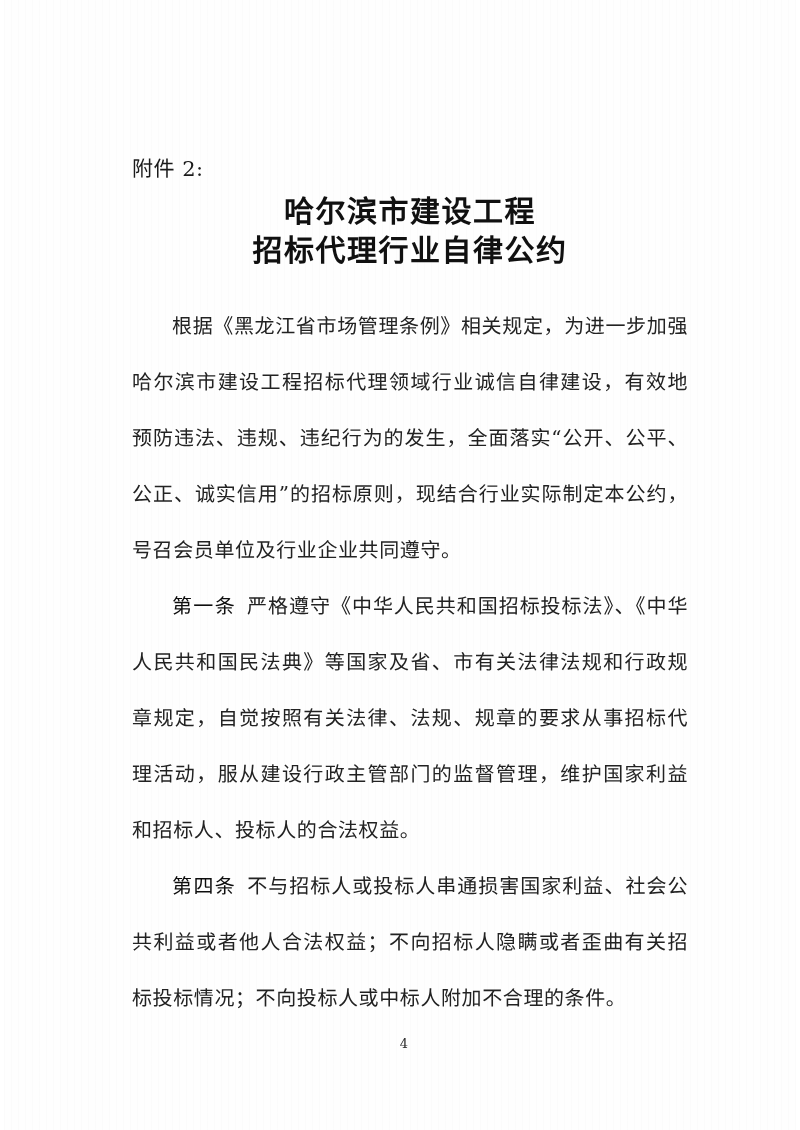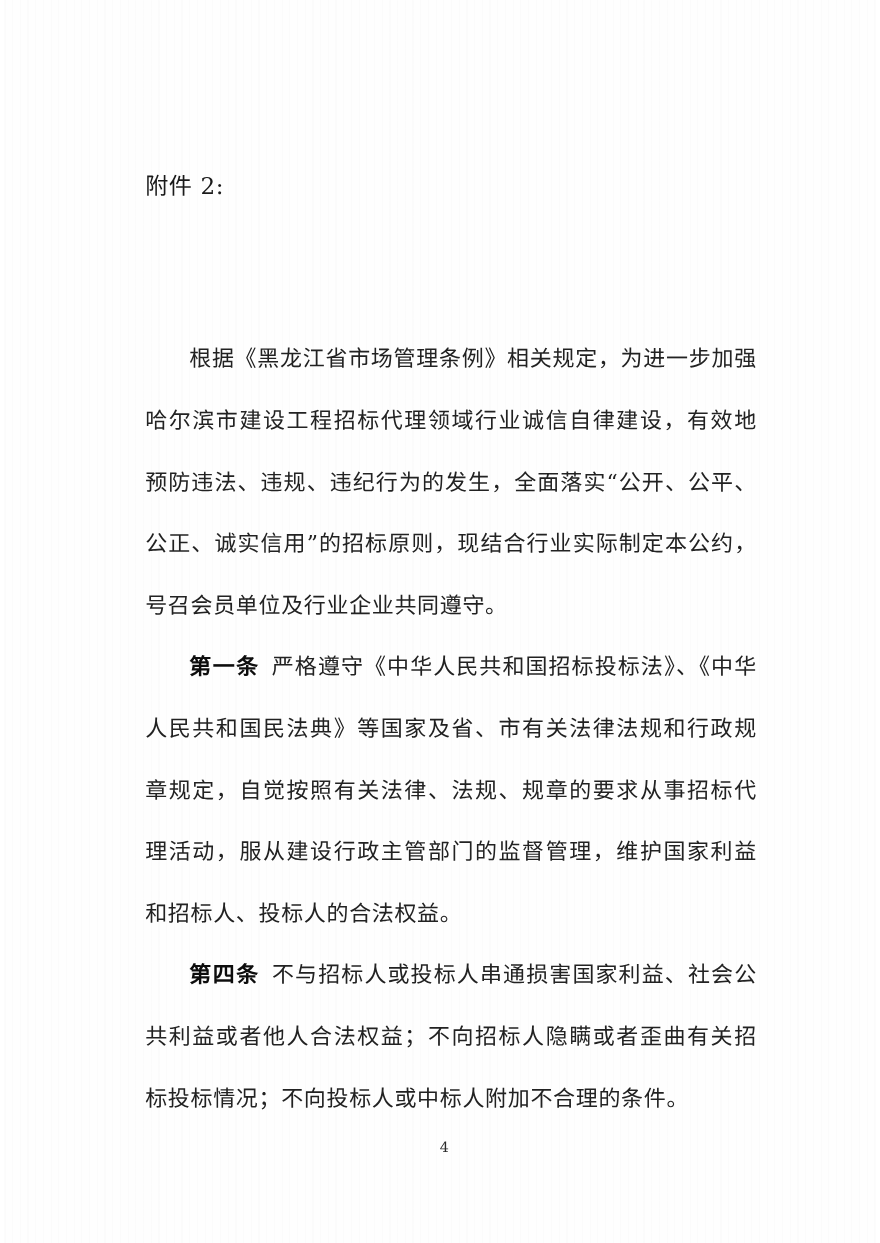--- a/index.html
+++ b/index.html
@@ -83,21 +83,21 @@
     text-align: justify;
     text-align-last: left;
     text-justify: inter-character;
     text-indent: 2em;
     letter-spacing: 0.6px;
     color: #222222;
     word-break: break-all;
   }
 
   p.para .art-no {
-    font-weight: 700;
+    font-weight: 400;
     letter-spacing: 1px;
     color: #0d0d0d;
     font-family: "DejaVu Sans", "Liberation Sans", sans-serif;
   }
 
   p.para .art-body {
     letter-spacing: 0.6px;
   }
 
   
@@ -115,20 +115,22 @@
 </head>
 <body>
 
 <div class="page">
 
   <div class="content">
 
     <div class="attachment-label">附件 2:</div>
 
     <div class="doc-title">
+      <span class="tline">哈尔滨市建设工程</span>
+      <span class="tline">招标代理行业自律公约</span>
     </div>
 
     <div class="body-block">
 
       <p class="para">根据《黑龙江省市场管理条例》相关规定，为进一步加强哈尔滨市建设工程招标代理领域行业诚信自律建设，有效地预防违法、违规、违纪行为的发生，全面落实“公开、公平、公正、诚实信用”的招标原则，现结合行业实际制定本公约，号召会员单位及行业企业共同遵守。</p>
 
       <p class="para">
         <span class="art-no">第一条</span><span class="art-body"> 严格遵守《中华人民共和国招标投标法》、《中华人民共和国民法典》等国家及省、市有关法律法规和行政规章规定，自觉按照有关法律、法规、规章的要求从事招标代理活动，服从建设行政主管部门的监督管理，维护国家利益和招标人、投标人的合法权益。</span>
       </p>
 

